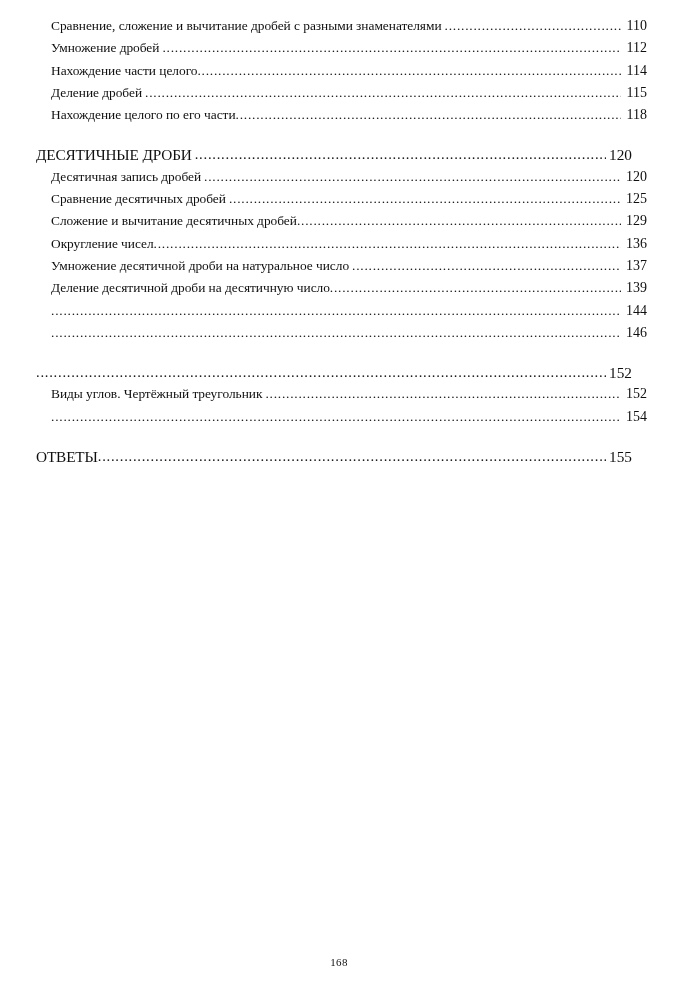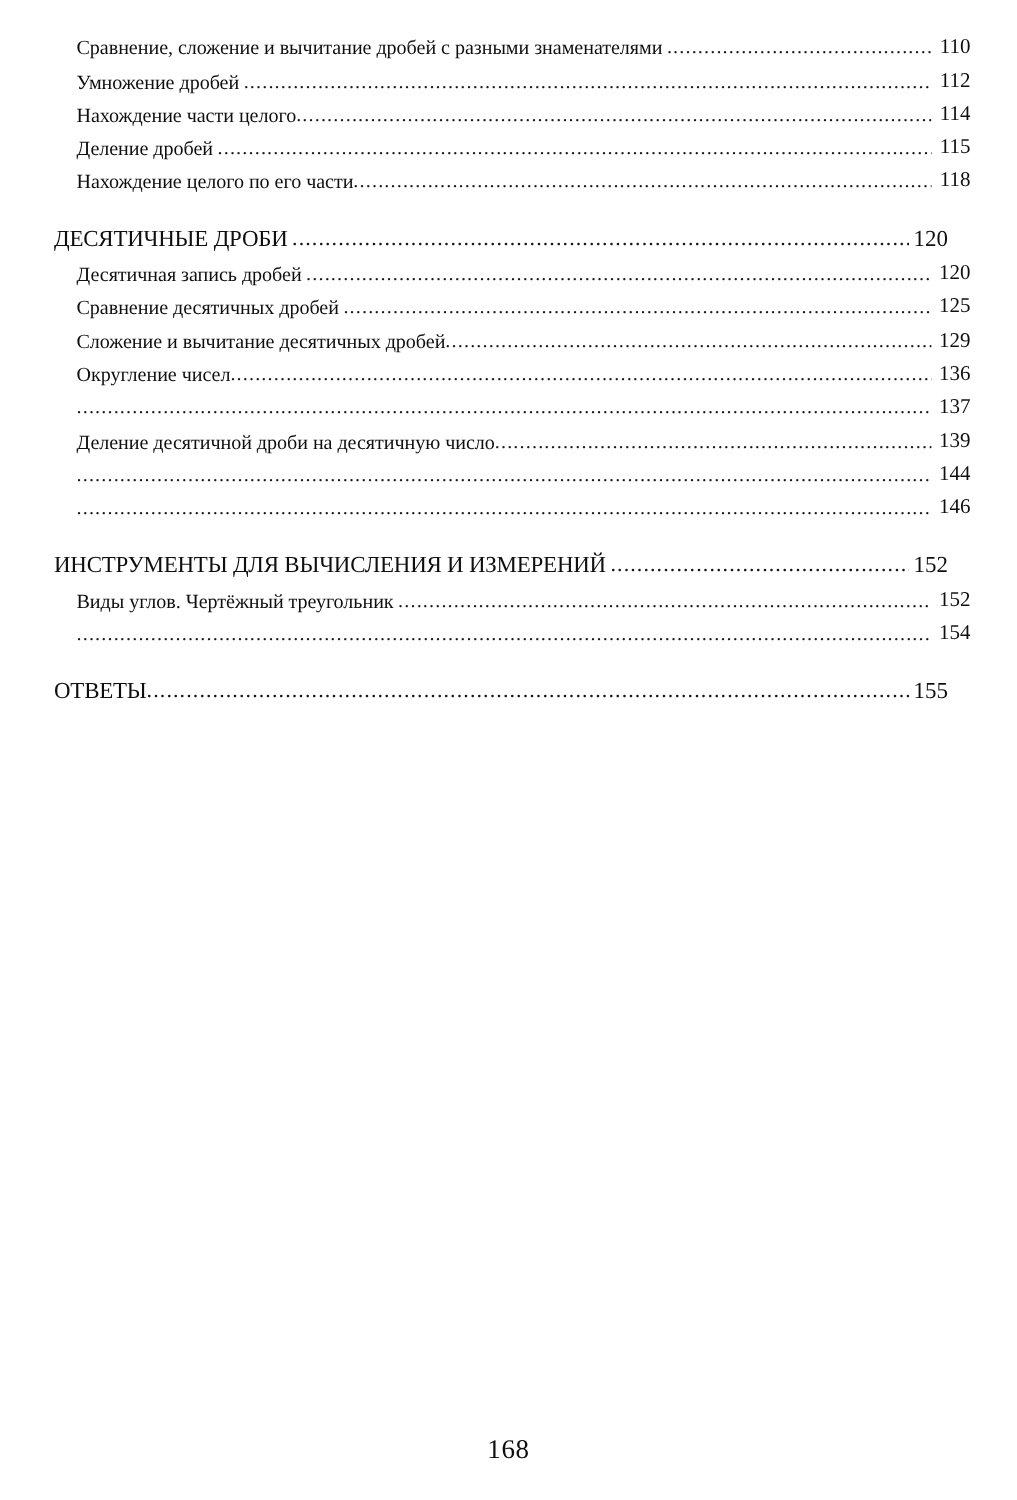--- a/index.html
+++ b/index.html
@@ -16,21 +16,21 @@
     overflow: hidden;
   }
   #toc {
     position: absolute;
     left: 36px;
     top: 18px;
     width: 596px;
   }
   .row {
     display: flex;
-    align-items: flex-end;
+    align-items: flex-start;
     width: 100%;
     height: 22.3px;
     overflow: hidden;
     white-space: nowrap;
   }
   .row .label {
     flex: 0 0 auto;
   }
   .row .leader {
     flex: 1 1 auto;
@@ -84,21 +84,21 @@
   .tight .label {
     padding-right: 0px;
   }
 
   #folio {
     position: absolute;
     left: 0;
     right: 0;
     top: 956px;
     text-align: center;
-    font-size: 18px;
+    font-size: 11px;
     letter-spacing: 0.4px;
   }
 </style>
 </head>
 <body>
 
 <div id="toc">
     <div class="row lvl2">
       <span class="label">Сравнение, сложение и вычитание дробей с разными знаменателями</span>
       <span class="leader">.........................................................................................................................................................................</span>
@@ -143,38 +143,38 @@
       <span class="label">Сложение и вычитание десятичных дробей</span>
       <span class="leader">.........................................................................................................................................................................</span>
       <span class="pg">129</span>
     </div>
     <div class="row lvl2 tight">
       <span class="label">Округление чисел</span>
       <span class="leader">.........................................................................................................................................................................</span>
       <span class="pg">136</span>
     </div>
     <div class="row lvl2">
+      <span class="label">Умножение десятичной дроби на натуральное число</span>
       <span class="leader">.........................................................................................................................................................................</span>
       <span class="pg">137</span>
     </div>
     <div class="row lvl2 tight">
       <span class="label">Деление десятичной дроби на десятичную число</span>
       <span class="leader">.........................................................................................................................................................................</span>
       <span class="pg">139</span>
     </div>
     <div class="row lvl2">
       <span class="leader">.........................................................................................................................................................................</span>
       <span class="pg">144</span>
     </div>
     <div class="row lvl2">
       <span class="leader">.........................................................................................................................................................................</span>
       <span class="pg">146</span>
     </div>
     <div class="row lvl1">
-      <span class="label">ИНСТРУМЕНТЫ ДЛЯ ВЫЧИСЛЕНИЯ И ИЗМЕРЕНИЙ</span>
       <span class="leader">.........................................................................................................................................................................</span>
       <span class="pg">152</span>
     </div>
     <div class="row lvl2">
       <span class="label">Виды углов. Чертёжный треугольник</span>
       <span class="leader">.........................................................................................................................................................................</span>
       <span class="pg">152</span>
     </div>
     <div class="row lvl2">
       <span class="leader">.........................................................................................................................................................................</span>

